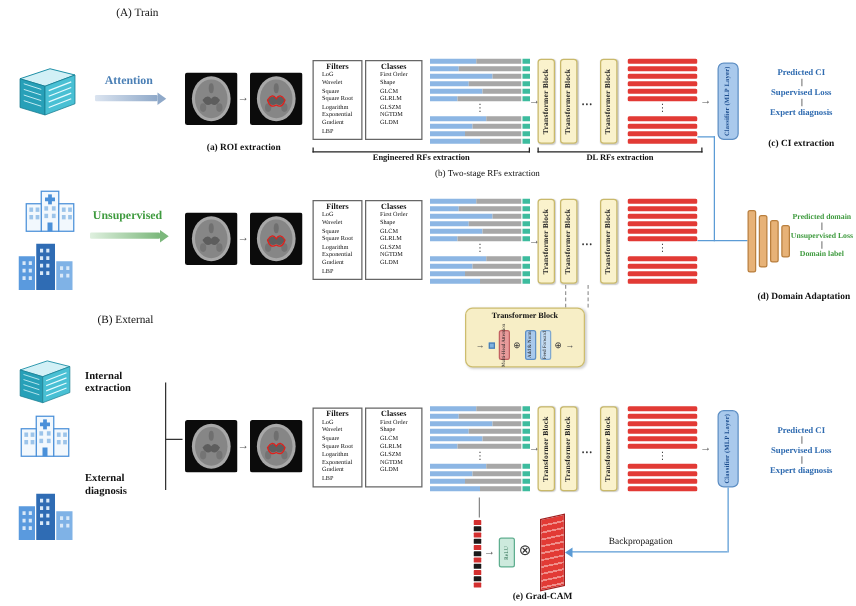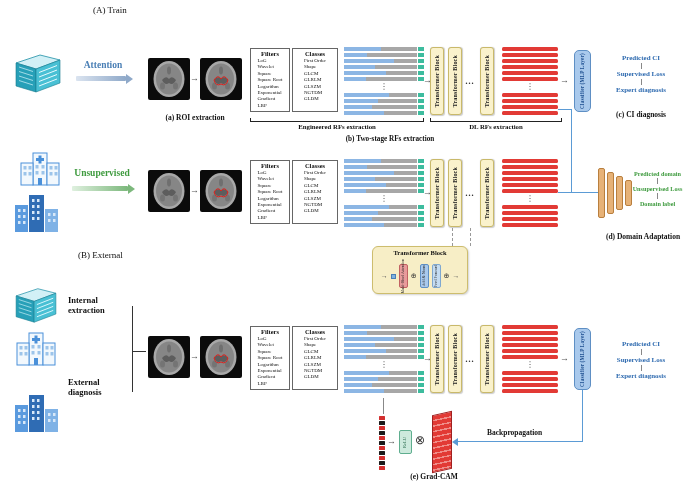--- a/index.html
+++ b/index.html
@@ -5,21 +5,21 @@
   *{margin:0;padding:0;box-sizing:border-box}
   html,body{background:#fff}
   body{font-family:"Liberation Serif",serif;color:#111}
   #canvas{position:relative;width:685px;height:485px;background:#fff;overflow:hidden}
   .abs{position:absolute}
   .seclabel{font-weight:normal;font-size:9px}
   .pathlabel{font-weight:bold;font-size:9.5px;text-align:center;white-space:nowrap}
   .sup-col{color:#4a7fb5}
   .uns-col{color:#3f9b3f}
   .cap{font-weight:bold;font-size:7.5px;text-align:center;white-space:nowrap}
-  .cap2{font-weight:bold;font-size:7.2px;text-align:center;white-space:nowrap}
+  .cap2{font-weight:normal;font-size:7.2px;text-align:center;white-space:nowrap}
   
   .flowarrow{position:absolute;height:5px;border-radius:1px}
   .flowarrow .head{position:absolute;right:-7px;top:50%;transform:translateY(-50%);width:0;height:0;
     border-top:5.5px solid transparent;border-bottom:5.5px solid transparent}
   .flowarrow.supv{background:linear-gradient(90deg,#dbe4f0,#8fa9c9)}
   .flowarrow.supv .head{border-left:7px solid #8fa9c9}
   .flowarrow.unsv{background:linear-gradient(90deg,#dff0df,#7cb87c)}
   .flowarrow.unsv .head{border-left:7px solid #7cb87c}
   .ta{position:absolute;font-size:9px;color:#555;line-height:9px}
   
@@ -90,21 +90,21 @@
   .gc-vector{position:absolute;left:379px;top:414px;width:6px;height:58px;display:flex;
     flex-direction:column;gap:1.5px;justify-content:center}
   .vseg{width:100%;height:3.5px;border-radius:0.5px}
   .relu{position:absolute;left:399px;top:430px;width:13px;height:24px;background:#cdeadd;
     border:1px solid #5fae8f;border-radius:2px;display:flex;align-items:center;justify-content:center}
   .vtext3{writing-mode:vertical-rl;transform:rotate(180deg);font-size:4.5px;line-height:1;color:#2e6e52}
   .otimes{position:absolute;left:415px;top:434px;font-size:12px;line-height:12px;color:#333}
   .heatmap{position:absolute;left:432px;top:413px;width:20px;height:58px;
     background:repeating-linear-gradient(180deg,#e23a35 0 4px,#ef8e8a 4px 5.5px);
     border:1px solid #a02020;transform:skewY(-12deg)}
-  .bplabel{position:absolute;font-weight:bold;font-size:7.5px;white-space:nowrap}
+  .bplabel{position:absolute;font-weight:normal;font-size:7.5px;white-space:nowrap}
   
   .vallabel{position:absolute;font-weight:bold;font-size:8.5px;line-height:9.5px;width:60px}
 </style>
 </head>
 <body>
 
 <div id="canvas">
 
   <svg width="0" height="0" style="position:absolute">
     <defs>
@@ -339,21 +339,21 @@
       <span class="vtext">Classifier (MLP Layer)</span>
     </div>
 
   <div class="outcol" style="left:598px;top:54px;width:86px">
     <div class="ol blue">Predicted CI</div>
     <div class="vdash"></div>
     <div class="ol blue">Supervised Loss</div>
     <div class="vdash"></div>
     <div class="ol blue">Expert diagnosis</div>
   </div>
-  <div class="abs cap" style="left:596px;top:110px;width:90px">(c) CI diagnosis</div>
+  <div class="abs cap" style="left:596px;top:110px;width:90px">(c) CI extraction</div>
 
   <div class="brace" style="left:250px;top:121px;width:174px"></div>
   <div class="bracelabel" style="left:250px;top:123px;width:174px">Engineered RFs extraction</div>
   <div class="brace" style="left:430px;top:121px;width:132px"></div>
   <div class="bracelabel" style="left:430px;top:123px;width:132px">DL RFs extraction</div>
   <div class="abs cap2" style="left:300px;top:135px;width:180px">(b) Two-stage RFs extraction</div>
 
   <div class="hline" style="left:558px;top:109px;width:14px"></div>
   <div class="vline" style="left:571px;top:109px;height:84px"></div>
   <div class="hline" style="left:558px;top:192px;width:40px"></div>

